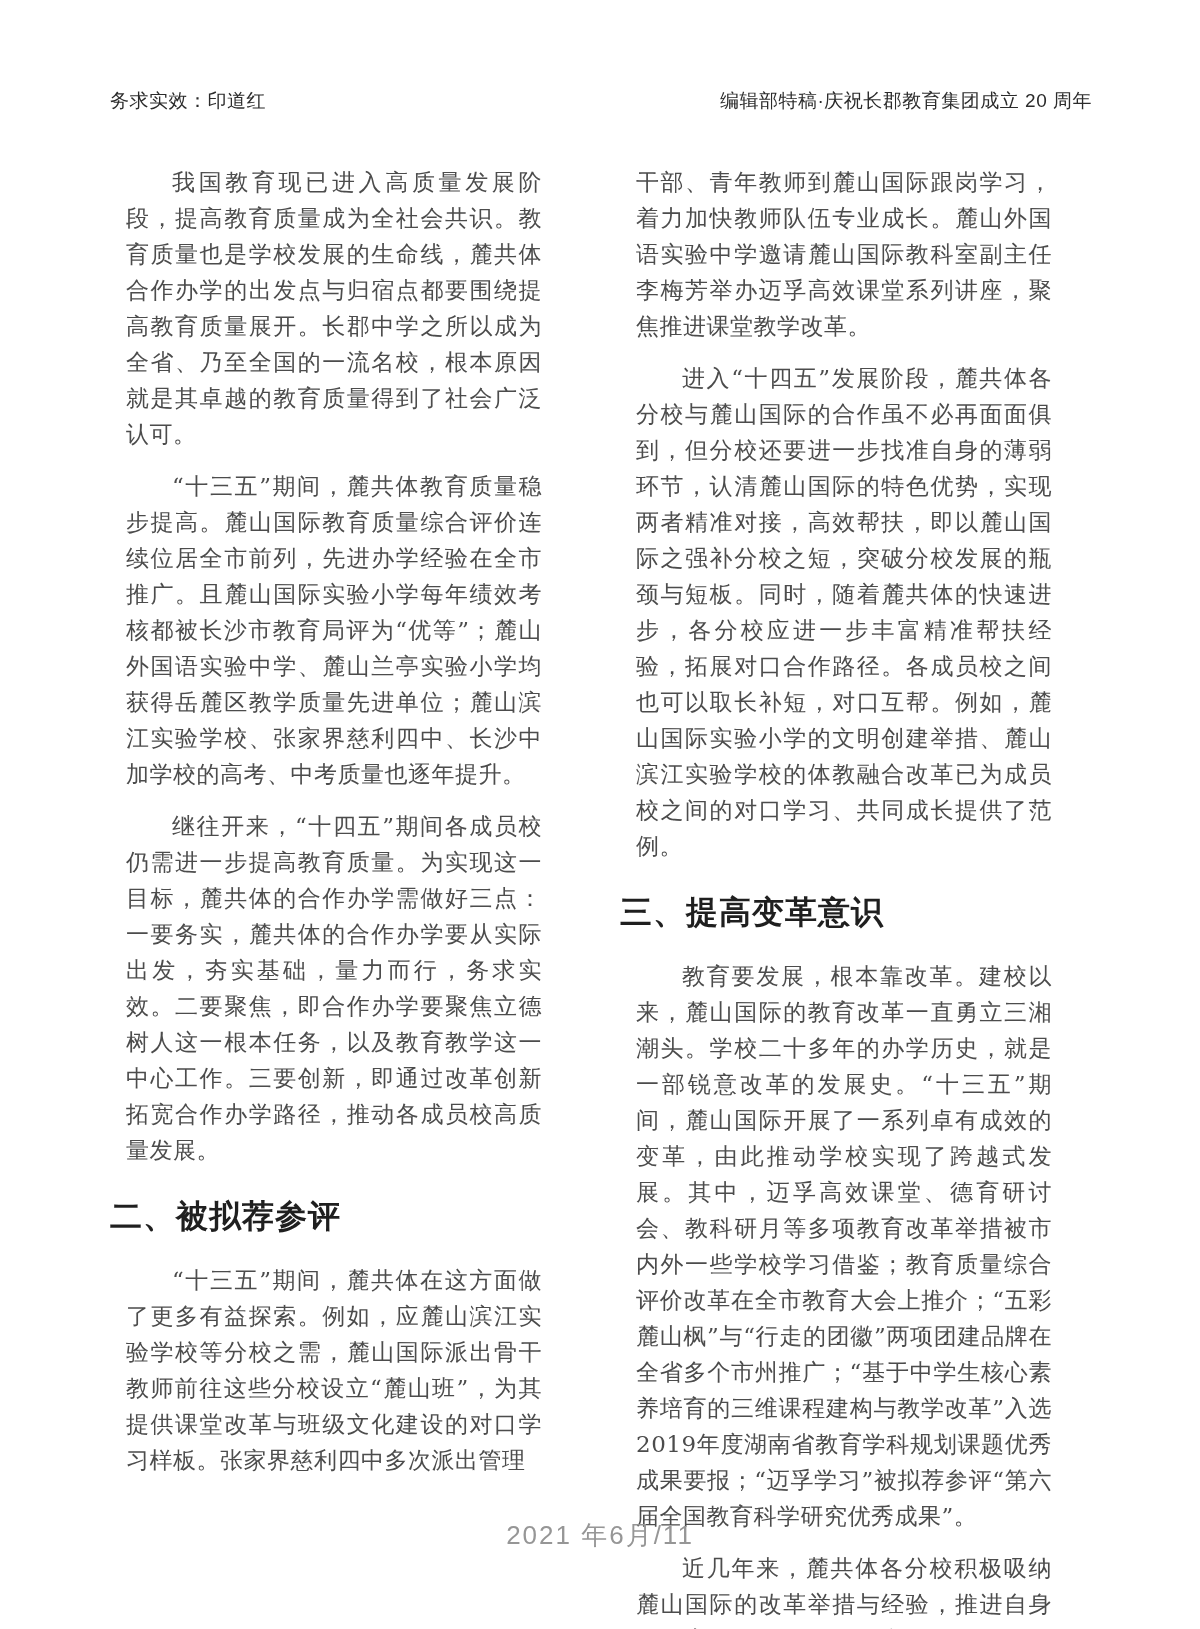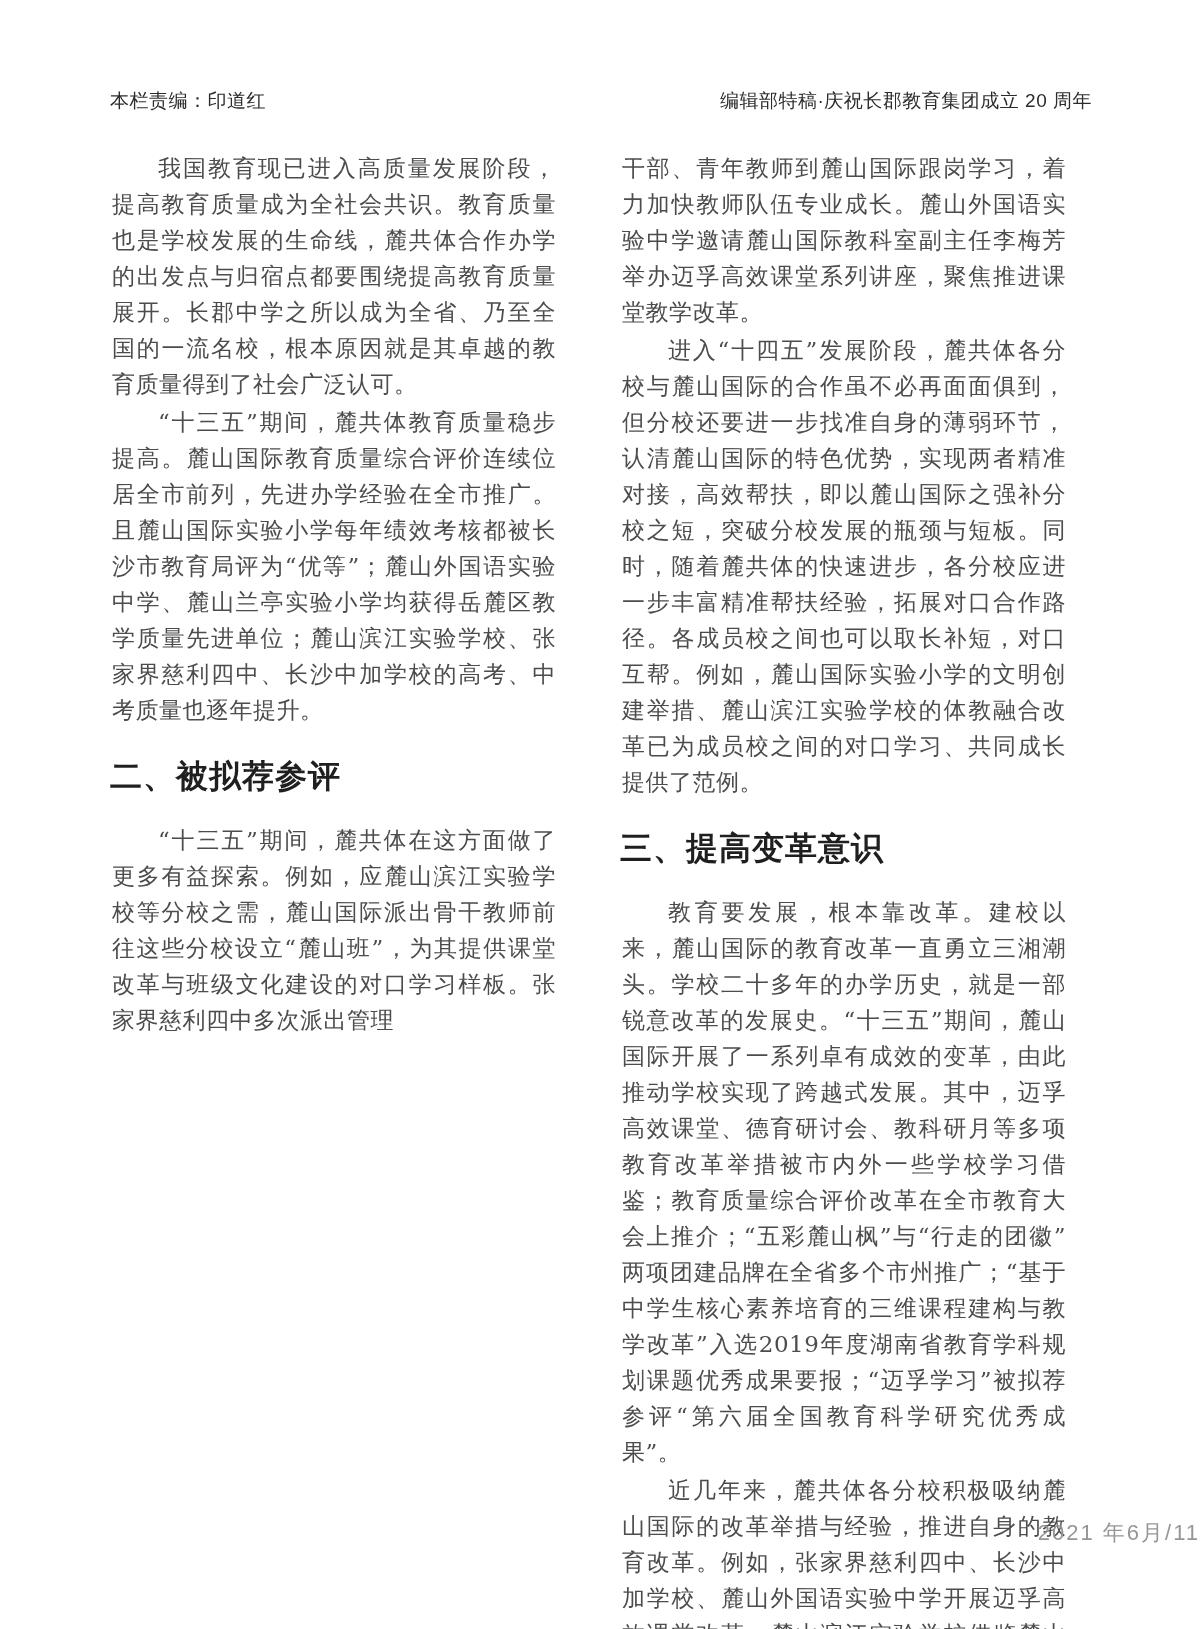--- a/index.html
+++ b/index.html
@@ -36,21 +36,21 @@
     left: 110px;
     width: 958px;
     display: flex;
     gap: 62px;
   }
   .column {
     width: 448px;
     flex: 0 0 448px;
   }
   .para {
-    margin: 2px;
+    margin: 16px;
     font-family: "DejaVu Serif", "Liberation Serif", serif;
     font-size: 23px;
     line-height: 36px;
     color: #4c4c4c;
     text-align: justify;
     text-justify: inter-ideograph;
     text-indent: 2em;
     letter-spacing: 0.5px;
   }
   .para.no-indent {
@@ -63,41 +63,42 @@
     font-weight: bold;
     color: #1f1f1f;
     letter-spacing: 1px;
   }
   
   .folio {
     position: absolute;
     top: 1518px;
     left: 0;
     width: 1200px;
-    text-align: right;
+    text-align: center;
     font-family: "Liberation Sans", "DejaVu Sans", sans-serif;
-    font-size: 22px;
+    font-size: 26px;
     color: #969696;
     letter-spacing: 2px;
   }
 </style>
 </head>
 <body>
 
 <div class="page">
 
   <div class="running-head">
-    <span>本栏责编：印道红</span>
+    <span>务求实效：印道红</span>
     <span>编辑部特稿·庆祝长郡教育集团成立 20 周年</span>
   </div>
 
   <div class="columns">
     <div class="column">
         <p class="para">我国教育现已进入高质量发展阶段，提高教育质量成为全社会共识。教育质量也是学校发展的生命线，麓共体合作办学的出发点与归宿点都要围绕提高教育质量展开。长郡中学之所以成为全省、乃至全国的一流名校，根本原因就是其卓越的教育质量得到了社会广泛认可。</p>
         <p class="para">“十三五”期间，麓共体教育质量稳步提高。麓山国际教育质量综合评价连续位居全市前列，先进办学经验在全市推广。且麓山国际实验小学每年绩效考核都被长沙市教育局评为“优等”；麓山外国语实验中学、麓山兰亭实验小学均获得岳麓区教学质量先进单位；麓山滨江实验学校、张家界慈利四中、长沙中加学校的高考、中考质量也逐年提升。</p>
+        <p class="para">继往开来，“十四五”期间各成员校仍需进一步提高教育质量。为实现这一目标，麓共体的合作办学需做好三点：一要务实，麓共体的合作办学要从实际出发，夯实基础，量力而行，务求实效。二要聚焦，即合作办学要聚焦立德树人这一根本任务，以及教育教学这一中心工作。三要创新，即通过改革创新拓宽合作办学路径，推动各成员校高质量发展。</p>
         <h2 class="section-heading">二、被拟荐参评</h2>
         <p class="para">“十三五”期间，麓共体在这方面做了更多有益探索。例如，应麓山滨江实验学校等分校之需，麓山国际派出骨干教师前往这些分校设立“麓山班”，为其提供课堂改革与班级文化建设的对口学习样板。张家界慈利四中多次派出管理</p>
       </div>
     <div class="column">
         <p class="para no-indent">干部、青年教师到麓山国际跟岗学习，着力加快教师队伍专业成长。麓山外国语实验中学邀请麓山国际教科室副主任李梅芳举办迈孚高效课堂系列讲座，聚焦推进课堂教学改革。</p>
         <p class="para">进入“十四五”发展阶段，麓共体各分校与麓山国际的合作虽不必再面面俱到，但分校还要进一步找准自身的薄弱环节，认清麓山国际的特色优势，实现两者精准对接，高效帮扶，即以麓山国际之强补分校之短，突破分校发展的瓶颈与短板。同时，随着麓共体的快速进步，各分校应进一步丰富精准帮扶经验，拓展对口合作路径。各成员校之间也可以取长补短，对口互帮。例如，麓山国际实验小学的文明创建举措、麓山滨江实验学校的体教融合改革已为成员校之间的对口学习、共同成长提供了范例。</p>
         <h2 class="section-heading">三、提高变革意识</h2>
         <p class="para">教育要发展，根本靠改革。建校以来，麓山国际的教育改革一直勇立三湘潮头。学校二十多年的办学历史，就是一部锐意改革的发展史。“十三五”期间，麓山国际开展了一系列卓有成效的变革，由此推动学校实现了跨越式发展。其中，迈孚高效课堂、德育研讨会、教科研月等多项教育改革举措被市内外一些学校学习借鉴；教育质量综合评价改革在全市教育大会上推介；“五彩麓山枫”与“行走的团徽”两项团建品牌在全省多个市州推广；“基于中学生核心素养培育的三维课程建构与教学改革”入选2019年度湖南省教育学科规划课题优秀成果要报；“迈孚学习”被拟荐参评“第六届全国教育科学研究优秀成果”。</p>
         <p class="para">近几年来，麓共体各分校积极吸纳麓山国际的改革举措与经验，推进自身的教育改革。例如，张家界慈利四中、长沙中加学校、麓山外国语实验中学开展迈孚高效课堂改革。麓山滨江实验学校借鉴麓山国际的教科研月的经验，从2020年开始每年举行教学督导月。</p>
       </div>

